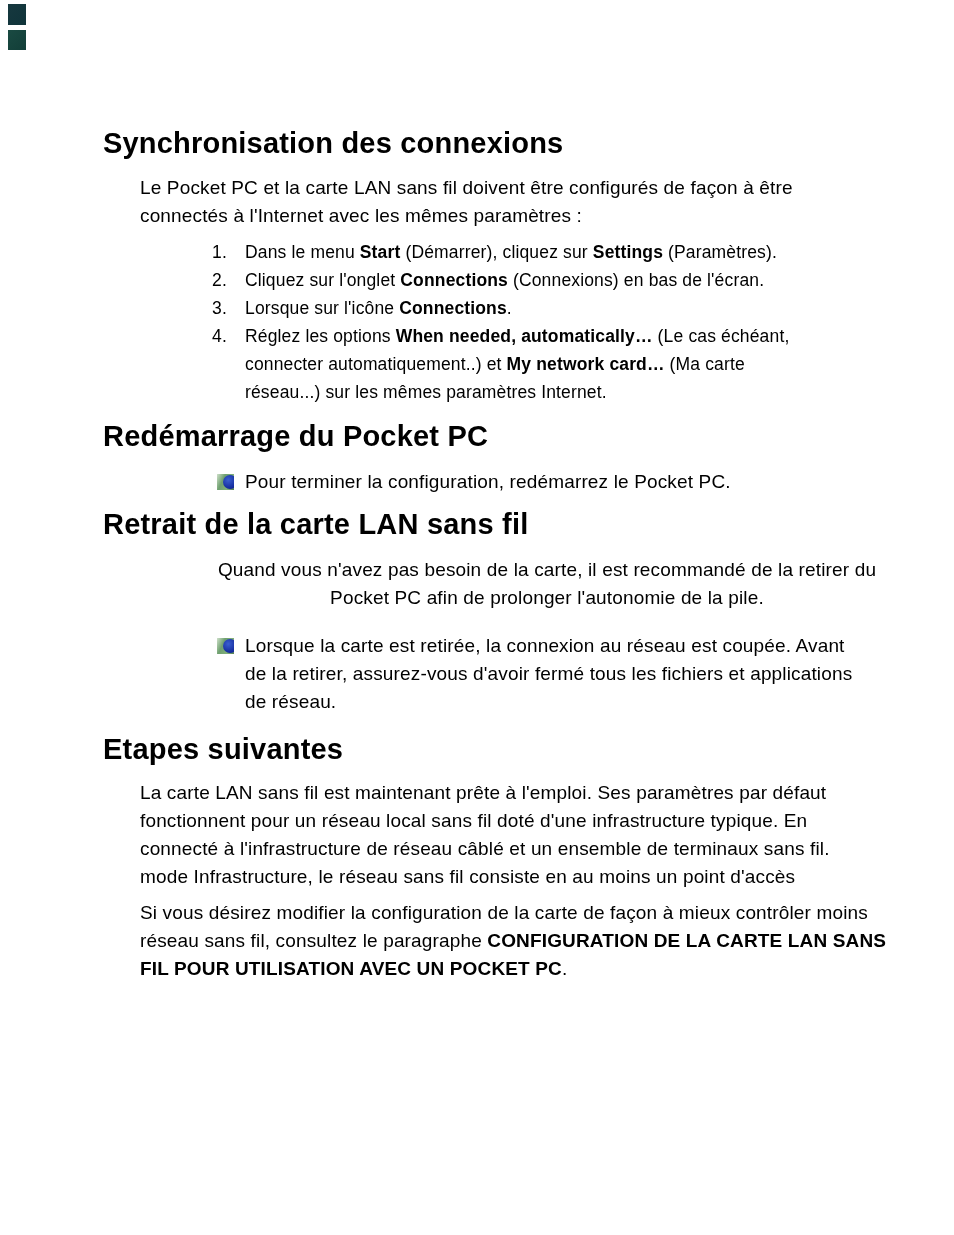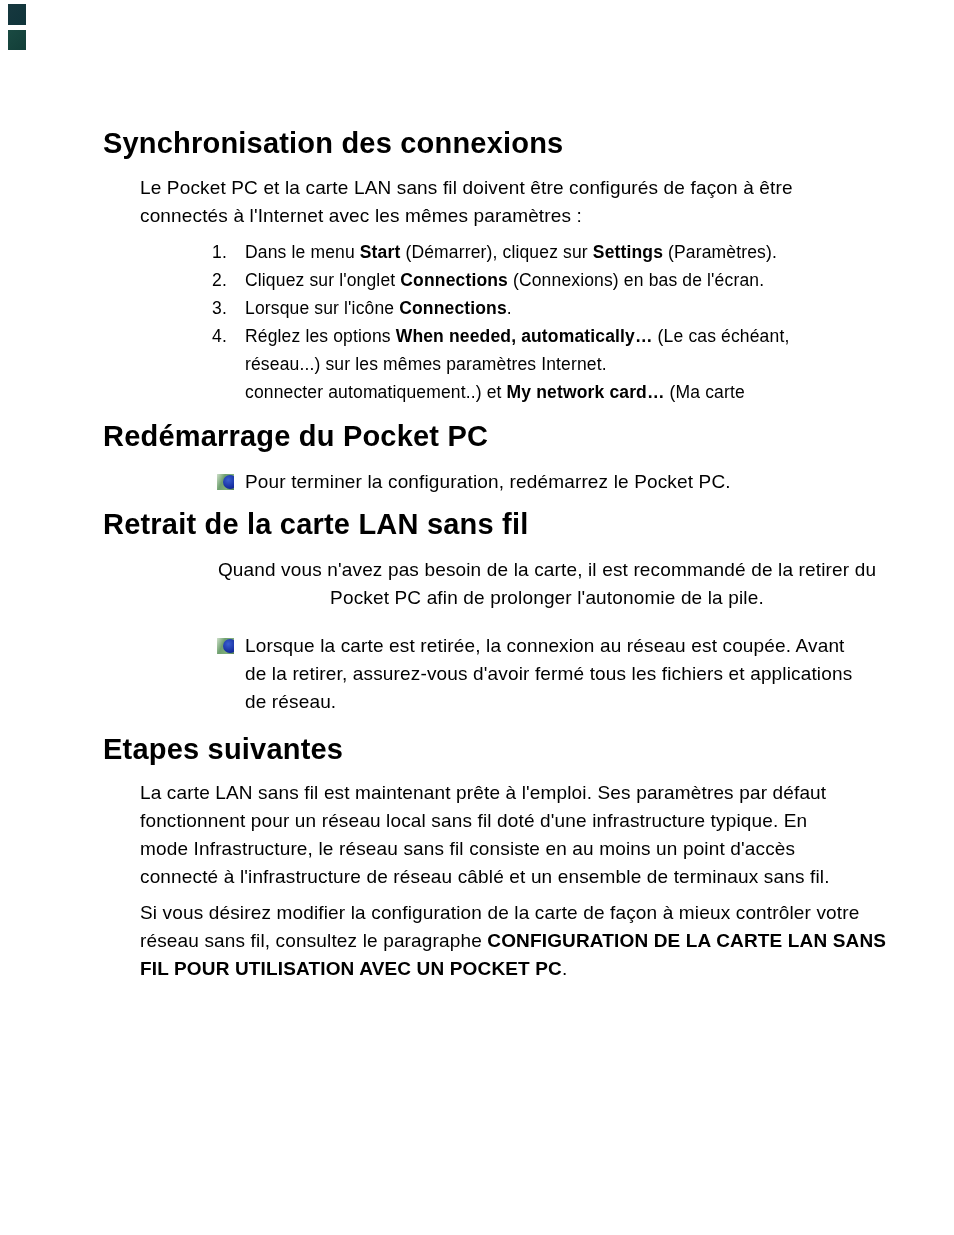--- a/index.html
+++ b/index.html
@@ -70,22 +70,22 @@
       <div class="oli">
         <span class="num">3.</span>
         <div class="itext">
           <div class="tline"><span>Lorsque sur l'icône </span><b>Connections</b><span>.</span></div>
         </div>
       </div>
       <div class="oli">
         <span class="num">4.</span>
         <div class="itext">
           <div class="tline"><span>Réglez les options </span><b>When needed, automatically…</b><span> (Le cas échéant,</span></div>
+          <div class="tline"><span>connecter automatiquement..) et </span><b>My network card…</b><span> (Ma carte</span></div>
           <div class="tline"><span>réseau...) sur les mêmes paramètres Internet.</span></div>
-          <div class="tline"><span>connecter automatiquement..) et </span><b>My network card…</b><span> (Ma carte</span></div>
         </div>
       </div>
     </div>
     <h2 class="hd" style="margin-top: 15px;">Redémarrage du Pocket PC</h2>
     <div class="bullet" style="margin-top: 17px;">
       <span class="bicon">
         <span class="ball"></span>
       </span>
       <div class="btext">
         <div class="tline"><span>Pour terminer la configuration, redémarrez le Pocket PC.</span></div>
@@ -103,21 +103,21 @@
       <div class="btext">
         <div class="tline"><span>Lorsque la carte est retirée, la connexion au réseau est coupée. Avant</span></div>
         <div class="tline"><span>de la retirer, assurez-vous d'avoir fermé tous les fichiers et applications</span></div>
         <div class="tline"><span>de réseau.</span></div>
       </div>
     </div>
     <h2 class="hd" style="margin-top: 18px;">Etapes suivantes</h2>
     <div class="para" style="margin-top: 15px;">
       <div class="tline"><span>La carte LAN sans fil est maintenant prête à l'emploi. Ses paramètres par défaut</span></div>
       <div class="tline"><span>fonctionnent pour un réseau local sans fil doté d'une infrastructure typique. En</span></div>
+      <div class="tline"><span>connecté à l'infrastructure de réseau câblé et un ensemble de terminaux sans fil.</span></div>
       <div class="tline"><span>mode Infrastructure, le réseau sans fil consiste en au moins un point d'accès</span></div>
-      <div class="tline"><span>connecté à l'infrastructure de réseau câblé et un ensemble de terminaux sans fil.</span></div>
     </div>
     <div class="para" style="margin-top: 8px;">
-      <div class="tline"><span>Si vous désirez modifier la configuration de la carte de façon à mieux contrôler votre</span></div>
+      <div class="tline"><span>Si vous désirez modifier la configuration de la carte de façon à mieux contrôler moins</span></div>
       <div class="tline"><span>réseau sans fil, consultez le paragraphe </span><b>CONFIGURATION DE LA CARTE LAN SANS</b></div>
       <div class="tline"><b>FIL POUR UTILISATION AVEC UN POCKET PC</b><span>.</span></div>
     </div>
   </main>
 
 </body></html>

